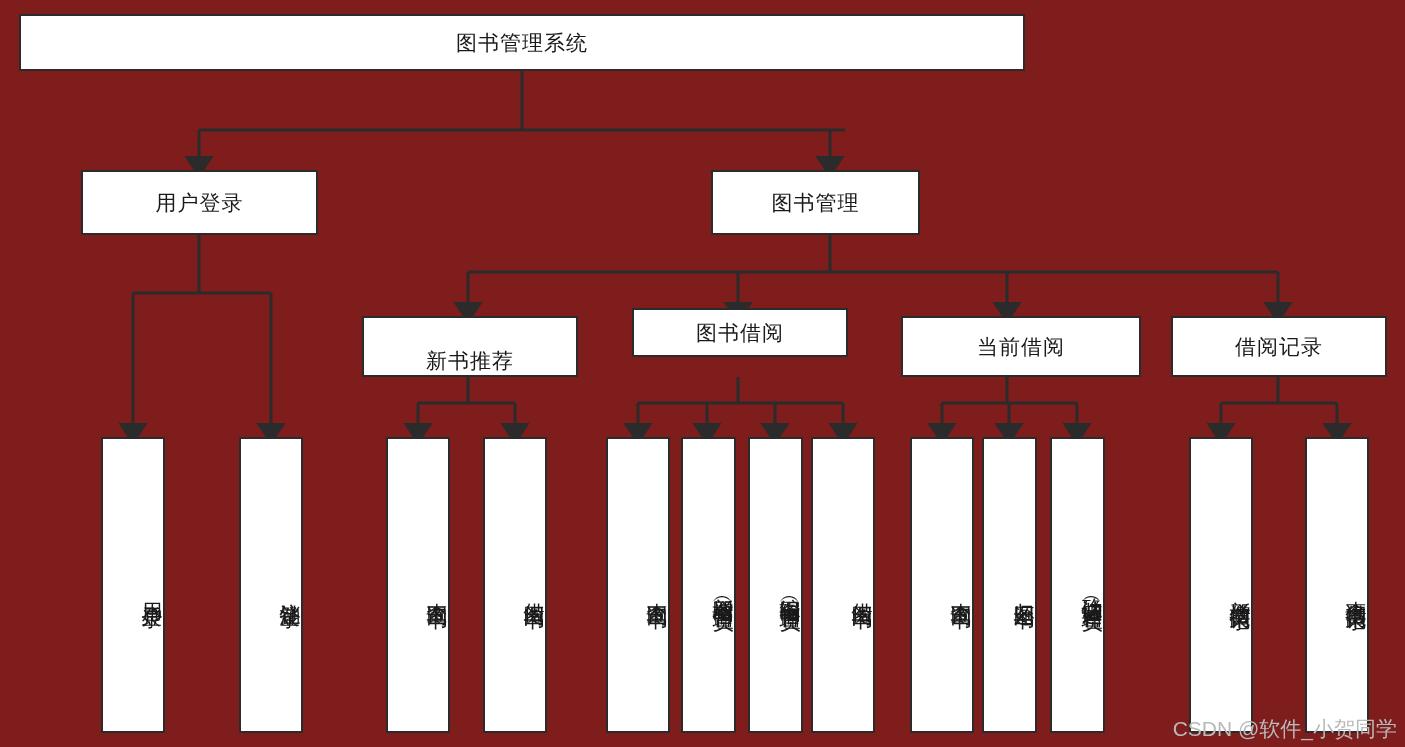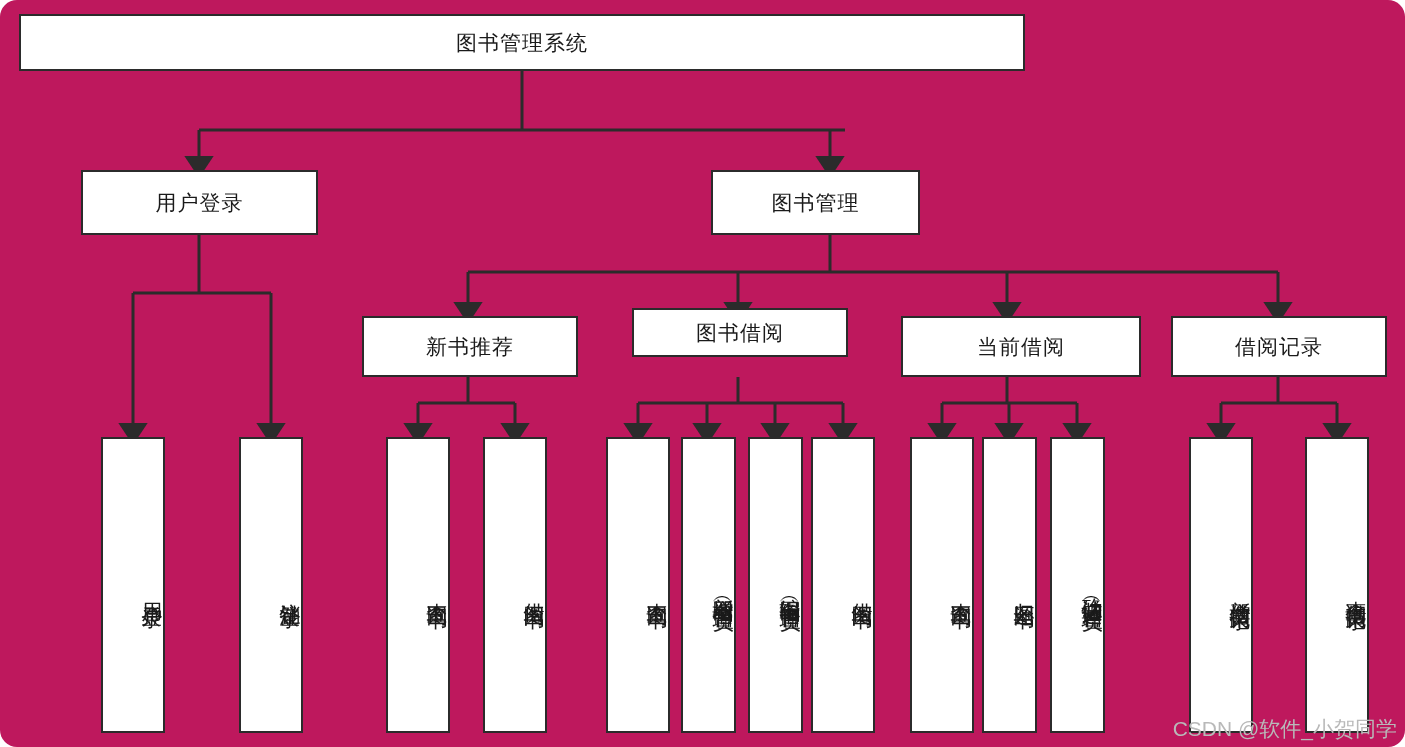--- a/index.html
+++ b/index.html
@@ -7,23 +7,22 @@
     padding: 0;
     background: #ffffff;
   }
   body {
     font-family: "Liberation Sans", "DejaVu Sans", sans-serif;
   }
   #canvas {
     position: relative;
     width: 1405px;
     height: 747px;
-    background: #be185d;
+    background: #7f1d1d;
     overflow: hidden;
-    border-radius: 17px;
   }
   #wires {
     position: absolute;
     left: 0;
     top: 0;
     width: 1405px;
     height: 747px;
   }
   .node {
     position: absolute;
@@ -123,21 +122,21 @@
     <span>图书管理系统</span>
   </div>
 
   <div class="node horiz" style="left:81px; top:170px; width:237px; height:65px;">
     <span>用户登录</span>
   </div>
   <div class="node horiz" style="left:711px; top:170px; width:209px; height:65px;">
     <span>图书管理</span>
   </div>
 
-  <div class="node horiz" style="left:362px; top:316px; width:216px; height:61px;">
+  <div class="node horiz" style="left:362px; top:316px; width:216px; height:61px;align-items:flex-end;">
     <span>新书推荐</span>
   </div>
   <div class="node horiz" style="left:632px; top:308px; width:216px; height:49px;">
     <span>图书借阅</span>
   </div>
   <div class="node horiz" style="left:901px; top:316px; width:240px; height:61px;">
     <span>当前借阅</span>
   </div>
   <div class="node horiz" style="left:1171px; top:316px; width:216px; height:61px;">
     <span>借阅记录</span>

